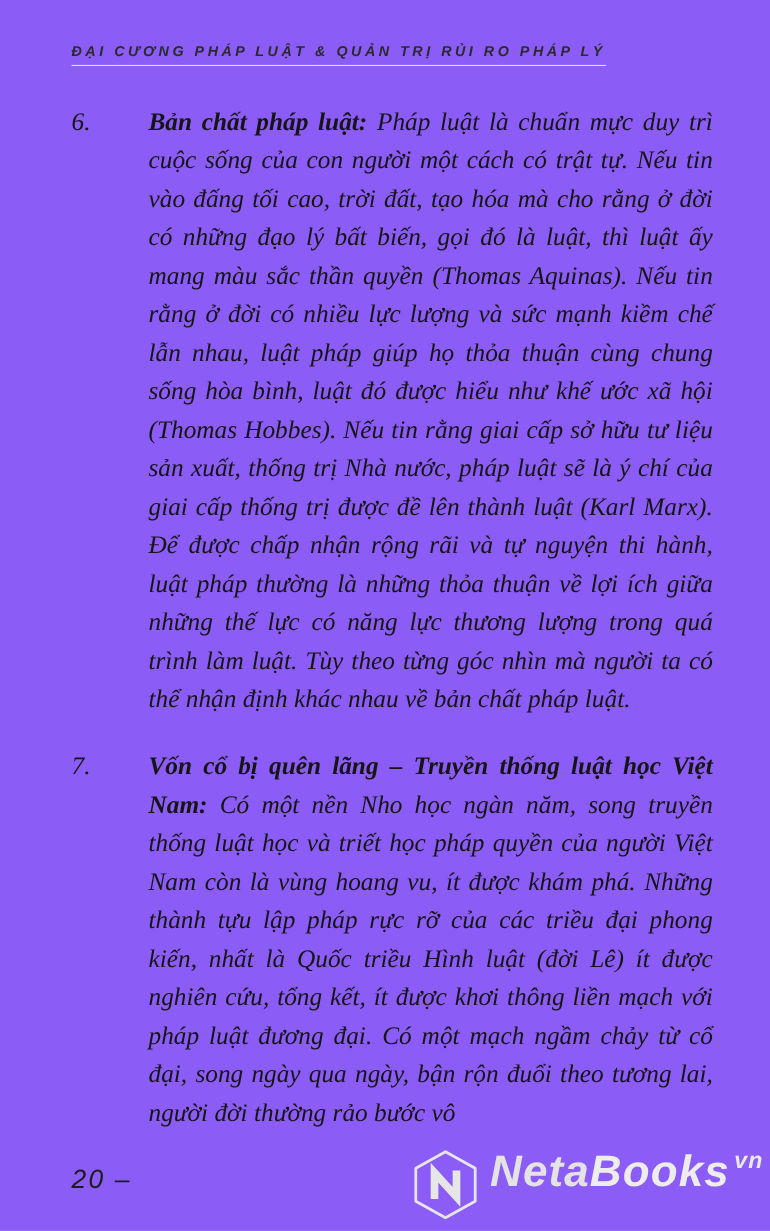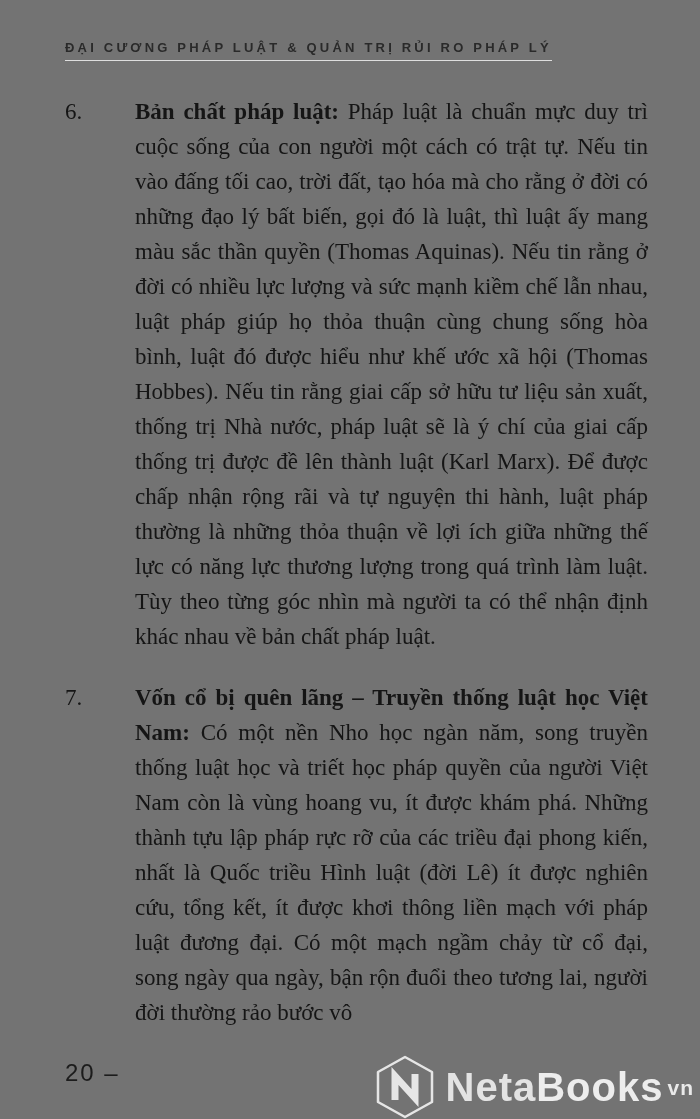--- a/index.html
+++ b/index.html
@@ -1,23 +1,24 @@
 <!DOCTYPE html>
 <html><head>
 <meta charset="utf-8">
 <style>
   html, body { margin: 0; padding: 0; background: #ffffff; }
   .page {
     position: relative;
     width: 700px;
     height: 1119px;
-    background: #737373;
+    background: #8b5cf6;
     overflow: hidden;
     font-family: "Liberation Serif", serif;
     color: #151515;
+    font-style: italic;
   }
   .header-band { margin: 38px 0 0 65px; }
   .running-head {
     display: inline-block;
     font-family: "Liberation Sans", sans-serif;
     font-size: 13px;
     font-weight: 700;
     letter-spacing: 3.2px;
     color: #2a2a2a;
     padding-bottom: 5px;
@@ -48,23 +49,23 @@
     left: 65px;
     bottom: 32px;
     font-family: "Liberation Sans", sans-serif;
     font-size: 24px;
     letter-spacing: 2px;
     color: #1c1c1c;
   }
   .watermark {
     position: absolute;
     right: 6px;
-    bottom: 0;
+    bottom: 10px;
     display: flex;
-    align-items: center;
+    align-items: flex-start;
     user-select: none;
   }
   .wm-logo { margin-right: 10px; display: block; }
   .wm-text {
     font-family: "Liberation Sans", sans-serif;
     font-weight: 700;
     white-space: nowrap;
     line-height: 1;
   }
   .wm-neta  { font-size: 40px; color: #e3e3e3; letter-spacing: 1px; }

